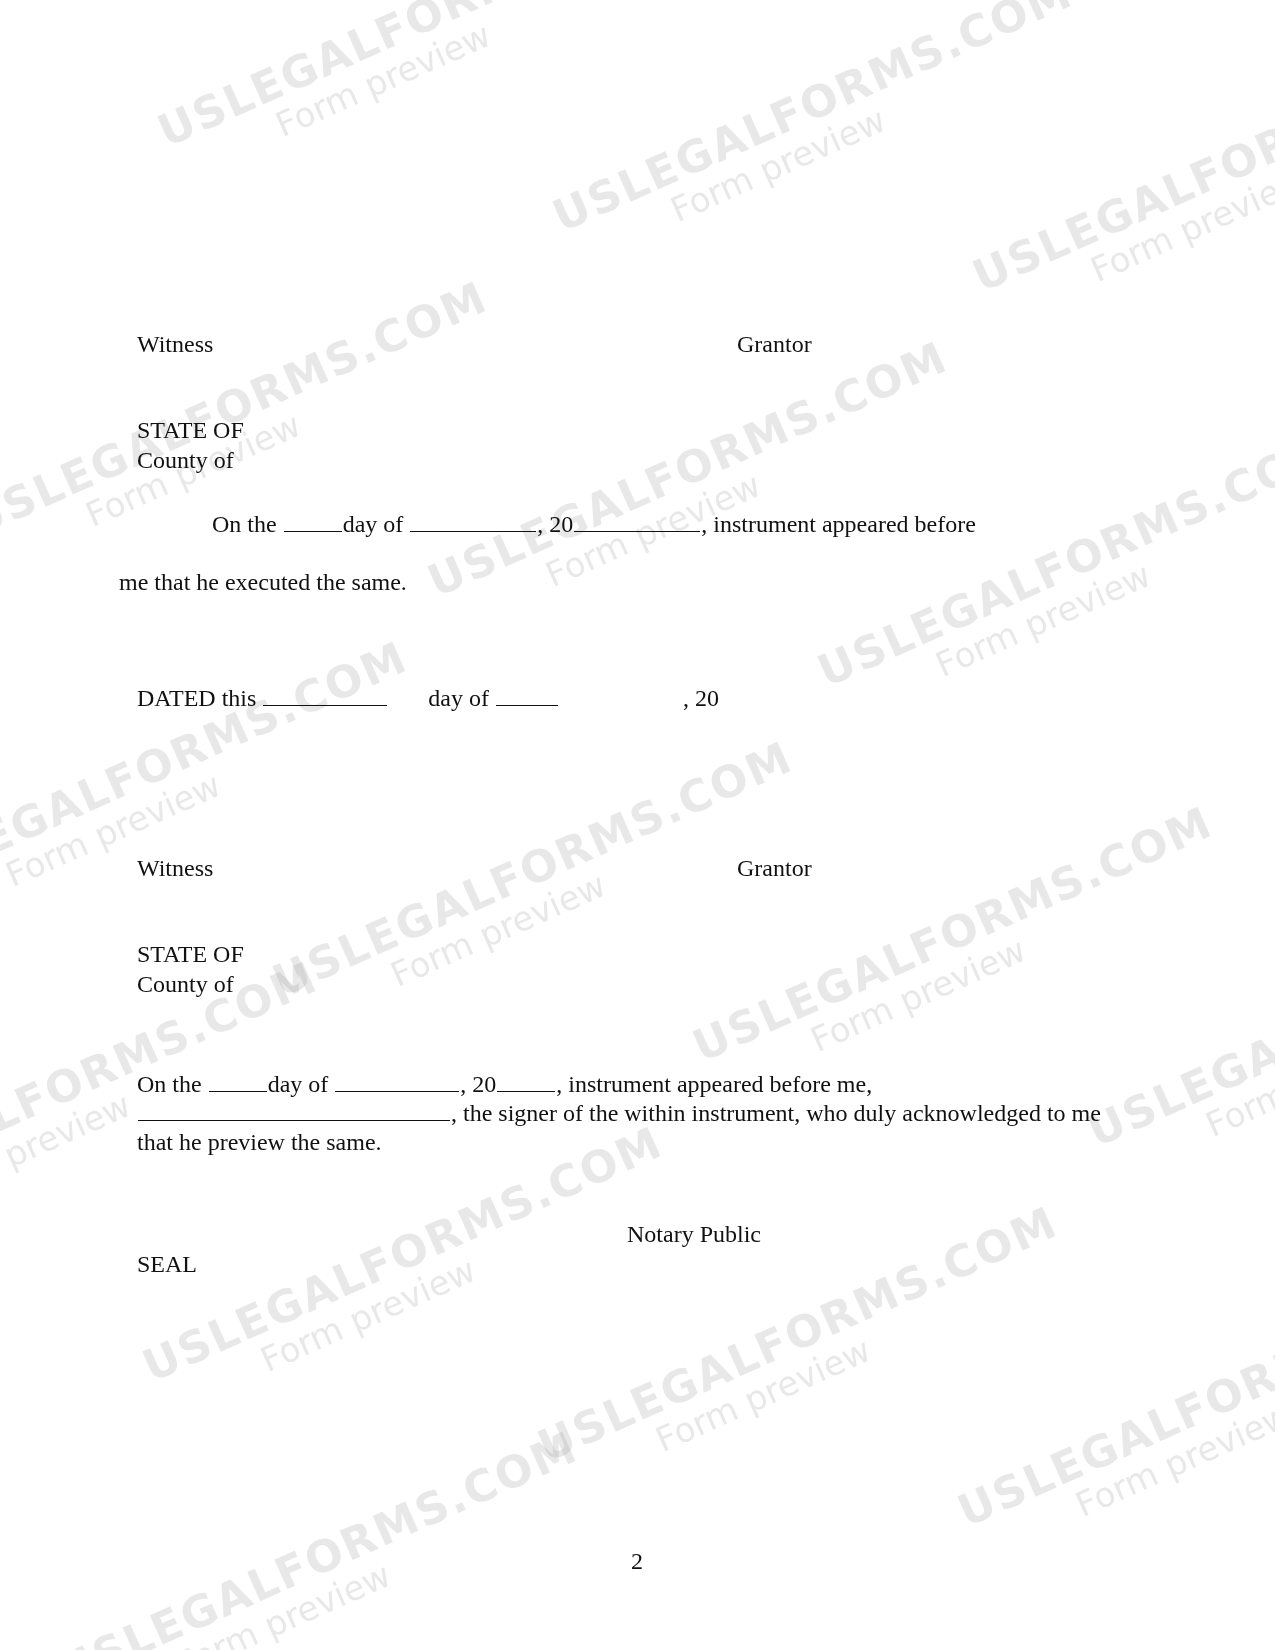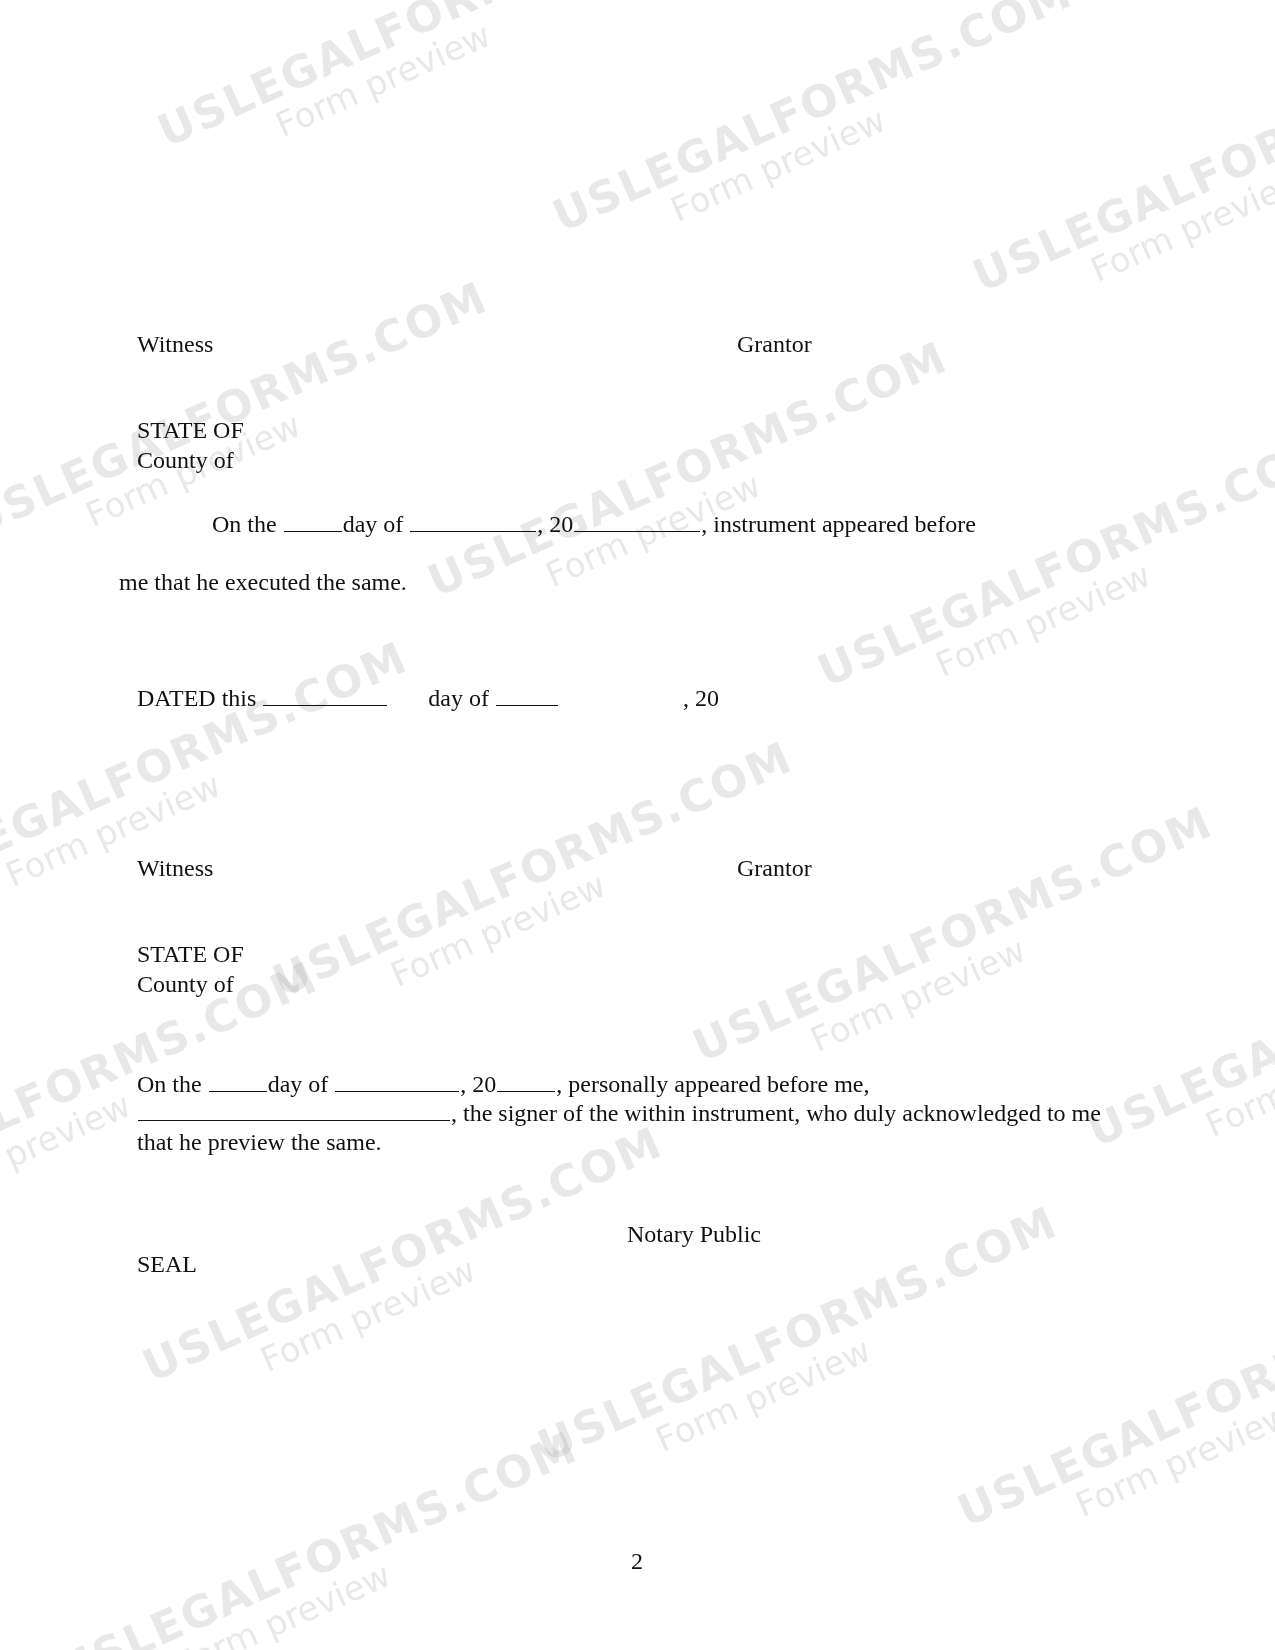--- a/index.html
+++ b/index.html
@@ -92,21 +92,21 @@
   <div class="line" style="left:119px;top:568px;">me that he executed the same.</div>
 
   <div class="line" style="left:137px;top:684px;"><span>DATED this </span><span class="blank" style="width:124px"></span><span style="display:inline-block;width:40px"></span><span>day of </span><span class="blank" style="width:62px"></span><span style="display:inline-block;width:124px"></span><span>, 20</span></div>
 
   <div class="line" style="left:137px;top:854px;">Witness</div>
   <div class="line" style="left:737px;top:854px;">Grantor</div>
 
   <div class="line" style="left:137px;top:940px;">STATE OF</div>
   <div class="line" style="left:137px;top:970px;">County of</div>
 
-  <div class="line" style="left:137px;top:1070px;"><span>On the </span><span class="blank" style="width:58px"></span><span>day of </span><span class="blank" style="width:124px"></span><span>, 20</span><span class="blank" style="width:58px"></span><span>, personally appeared before me,</span></div>
+  <div class="line" style="left:137px;top:1070px;"><span>On the </span><span class="blank" style="width:58px"></span><span>day of </span><span class="blank" style="width:124px"></span><span>, 20</span><span class="blank" style="width:58px"></span><span>, instrument appeared before me,</span></div>
   <div class="line" style="left:137px;top:1099px;"><span class="blank" style="width:312px"></span><span>, the signer of the within instrument, who duly acknowledged to me</span></div>
   <div class="line" style="left:137px;top:1128px;">that he preview the same.</div>
 
   <div class="line" style="left:627px;top:1220px;">Notary Public</div>
   <div class="line" style="left:137px;top:1250px;">SEAL</div>
 
   <div class="pagenum" style="left:631px;top:1548px;">2</div>
 </div>
 
 </body></html>

